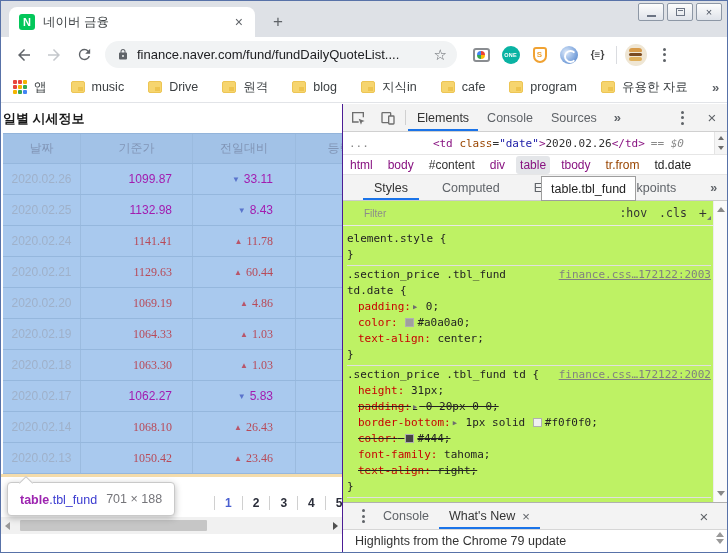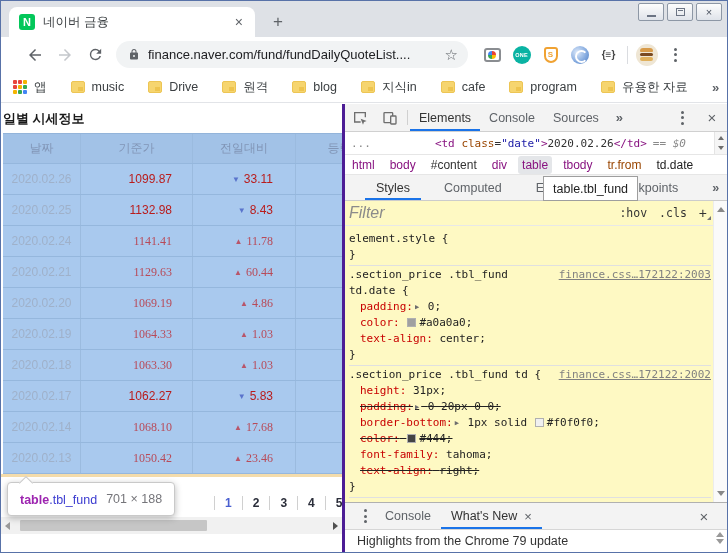--- a/index.html
+++ b/index.html
@@ -13,21 +13,21 @@
   .tab-title { font-size:12.5px; color:#3c4043; flex:1; white-space:nowrap; overflow:hidden; }
   .tab-close { color:#5f6368; font-size:14px; padding:0 4px; cursor:default; }
   .newtab { position:absolute; left:264px; top:8px; font-size:17px; color:#5f6368; width:26px; height:26px; display:flex; align-items:center; justify-content:center; }
   .win-controls { position:absolute; right:5px; top:2px; display:flex; gap:3px; }
   .win-btn { width:26px; height:18px; border:1px solid #8d97a5; background:linear-gradient(#fdfdfd,#dfe3ea); display:flex; align-items:center; justify-content:center; border-radius:2px; color:#4a5260; font-size:11px; }
   .glyph-min { width:9px; height:2px; background:#6b7484; margin-top:8px; }
   .glyph-max { width:9px; height:8px; border:1px solid #6b7484; position:relative; }
   .glyph-max::before { content:""; position:absolute; left:1px; right:1px; top:1px; height:1px; background:#6b7484; }
 
   
-  .navbar { position:absolute; top:36px; left:0; right:0; height:35px; background:#fff; display:flex; align-items:center; padding:0 8px;margin-left:11px; }
+  .navbar { position:absolute; top:36px; left:0; right:0; height:35px; background:#fff; display:flex; align-items:center; padding:0 8px; }
   .nav-ic { width:30px; height:28px; display:flex; align-items:center; justify-content:center; flex:none; }
   .urlbar { width:352px; height:27px; background:#f1f3f4; border-radius:14px; display:flex; align-items:center; padding:0 10px 0 12px; margin:0 10px 0 6px; flex:none; }
   .url-text { font-size:13px; color:#202124; flex:1; white-space:nowrap; overflow:hidden; }
   .star { font-size:15px; color:#5f6368; margin-left:6px; }
   .ext { width:29px; height:28px; display:flex; align-items:center; justify-content:center; flex:none; }
   .ext-photos { width:17px; height:14px; background:#fff; border:2px solid #8a8d91; border-radius:3px; position:relative; }
   .ext-photos::after { content:""; position:absolute; left:2px; bottom:1px; width:8px; height:8px; border-radius:50%; background:conic-gradient(#ea4335 0 25%, #fbbc04 0 50%, #34a853 0 75%, #4285f4 0); }
   .ext-one { width:18px; height:18px; border-radius:50%; background:#0ab3a3; color:#fff; font-size:5.5px; font-weight:bold; display:flex; align-items:center; justify-content:center; letter-spacing:.2px; }
   .ext-shield { width:14px; height:16px; border:2px solid #f0a232; border-radius:3px 3px 7px 7px; display:flex; align-items:center; justify-content:center; color:#f0a232; font-size:8px; font-weight:bold; }
   .ext-swirl { width:18px; height:18px; border-radius:50%; background:radial-gradient(circle at 35% 35%, #dce9fa, #7fa6dd 60%, #4a79bd); position:relative; }
@@ -44,36 +44,36 @@
   .bm { display:flex; align-items:center; gap:7px; font-size:12.5px; color:#3c4043; white-space:nowrap; }
   .appsgrid { display:grid; grid-template-columns:repeat(3,4px); grid-template-rows:repeat(3,4px); gap:1px; }
   .appsgrid i { width:4px; height:4px; border-radius:1px; }
   .folder { width:14px; height:12px; background:#f6d56f; border-radius:2px; position:relative; border:1px solid #edc554; }
   .folder::after { content:""; position:absolute; right:1px; bottom:1px; width:5px; height:4px; background:#eec44e; }
   .bm-more { margin-left:auto; color:#5f6368; font-size:13px; font-weight:bold; }
 
   
   .content { position:absolute; top:103px; left:0; right:0; bottom:0; display:flex; }
   .page { width:341px; position:relative; overflow:hidden; background:#fff; flex:none; }
-  .devtools { flex:1; border-left:3px solid #4c1d95; background:#fef9c3; display:flex; flex-direction:column; position:relative; min-width:0; }
+  .devtools { flex:1; border-left:1px solid #4c1d95; background:#bef264; display:flex; flex-direction:column; position:relative; min-width:0; }
 
   
   .page-title { position:absolute; left:2px; top:6px; width:339px; font-size:13px; font-weight:bold; color:#1a1a1a; padding-bottom:18px; border-bottom:1px solid #8a8a8a; }
   .fund-table { position:absolute; left:2px; top:29px; width:701px; font-size:12px; }
   .trow { display:flex; height:31px; background:#a9c9ee; border-bottom:1px solid #95b7dd; }
   .trow > div { border-right:1px solid #9bbbdf; display:flex; align-items:center; }
   .c-date { width:78px; justify-content:center; }
   .c-price { width:112px; justify-content:flex-end; padding-right:20px; }
   .c-chg { width:103px; justify-content:flex-end; padding-right:22px; gap:4px; }
   .c-rate { width:100px; justify-content:center; }
   .thead { background:#a2c2e7; border-top:1px solid #93b4da; }
   .thead > div { color:#8195b6; }
   .fund-table .date-txt { color:#9fb1ca; }
   .trow.up .price-txt, .trow.up .chg-txt { color:#b84a58;font-family:Liberation Serif, serif; }
-  .trow.down .price-txt, .trow.down .chg-txt { color:#b91c1c; }
+  .trow.down .price-txt, .trow.down .chg-txt { color:#a21caf; }
   .chg-arrow { font-size:8px; }
   .trow.up .chg-arrow { color:#b8556a; }
   .trow.down .chg-arrow { color:#5a74cc; }
   .margin-line { position:absolute; left:0; top:370px; width:341px; height:3px; background:#f4dcab; }
 
   .hl-tooltip { position:absolute; left:6px; top:378px; background:#fff; border:1px solid #c9c9c9; border-radius:4px; box-shadow:0 2px 7px rgba(0,0,0,.28); padding:7px 12px; display:flex; align-items:center; gap:9px; white-space:nowrap; z-index:5; }
   .hl-tooltip::before { content:""; position:absolute; left:13px; top:-5px; width:9px; height:9px; background:#fff; border-left:1px solid #c9c9c9; border-top:1px solid #c9c9c9; transform:rotate(45deg); }
   .hl-tag { font-weight:bold; font-size:12.5px; color:#9d25b0; }
   .hl-cls { font-weight:normal; font-size:12.5px; color:#3b3bd0; }
   .hl-size { font-size:12.5px; color:#75757a; }
@@ -110,21 +110,21 @@
   .crumb { color:#881280; } .crumb.plain { color:#333; } .crumb.orange { color:#994500; } .crumb.selected { color:#222; }
   .crumb.hovered { background:#e4e6e9; border-radius:3px; padding:2px 4px; margin:-2px -4px; }
 
   .dt-subtabs { height:26px; background:#f3f3f3; border-bottom:1px solid #ccc; display:flex; align-items:stretch; padding-left:20px; gap:12px; flex:none; }
   .dt-subtab { display:flex; align-items:center; padding:0 11px; font-size:12.5px; color:#5f6368; white-space:nowrap; }
   .dt-subtab.active { color:#333; box-shadow:inset 0 -2px 0 #1a73e8; }
   .native-tip { position:absolute; left:198px; top:72px; height:25px; background:#fff; border:1px solid #9e9e9e; display:flex; align-items:center; padding:0 9px; font-size:12.5px; color:#222; z-index:20; white-space:nowrap; }
 
   .dt-stylewrap { flex:1; position:relative; overflow:hidden; }
   .dt-filterrow { height:25px; border-bottom:1px solid #e8e8e8; display:flex; align-items:center; padding:0 16px 0 0; }
-  .dt-filter { border:none; outline:none; flex:1; font-size:16px; color:#333; padding-left:4px; background:transparent;font-style:italic; }
+  .dt-filter { border:none; outline:none; flex:1; font-size:10px; color:#333; padding-left:21px; background:transparent; }
   .dt-filter::placeholder { color:#8b8b8b; }
   .hovcls { font-size:11.5px; color:#333; font-family:"DejaVu Sans Mono", monospace; margin-right:12px; }
   .plusbtn { font-size:14px; color:#333; margin-right:4px; position:relative; }
   .plusbtn::after { content:""; position:absolute; right:-4px; bottom:1px; border-left:4px solid transparent; border-bottom:4px solid #777; }
 
   .dt-styles { font-family:"DejaVu Sans Mono", monospace; font-size:11px; line-height:16px; color:#222; padding:4px 16px 0 4px; }
   .css-block { border-bottom:1px solid #e0e0e0; padding:1px 0 2px 0; }
   .css-block:last-child { border-bottom:none; }
   .sel-line { overflow:hidden; white-space:nowrap; }
   .css-link { float:right; color:#808080; text-decoration:underline; }
@@ -397,21 +397,21 @@
           </div>
         <div class="trow up">
             <div class="c-date">
               <span class="date-txt">2020.02.14</span>
             </div>
             <div class="c-price">
               <span class="price-txt">1068.10</span>
             </div>
             <div class="c-chg">
               <span class="chg-arrow">▲</span>
-              <span class="chg-txt">17.68</span>
+              <span class="chg-txt">26.43</span>
             </div>
             <div class="c-rate"></div>
           </div>
         <div class="trow up">
             <div class="c-date">
               <span class="date-txt">2020.02.13</span>
             </div>
             <div class="c-price">
               <span class="price-txt">1050.42</span>
             </div>

